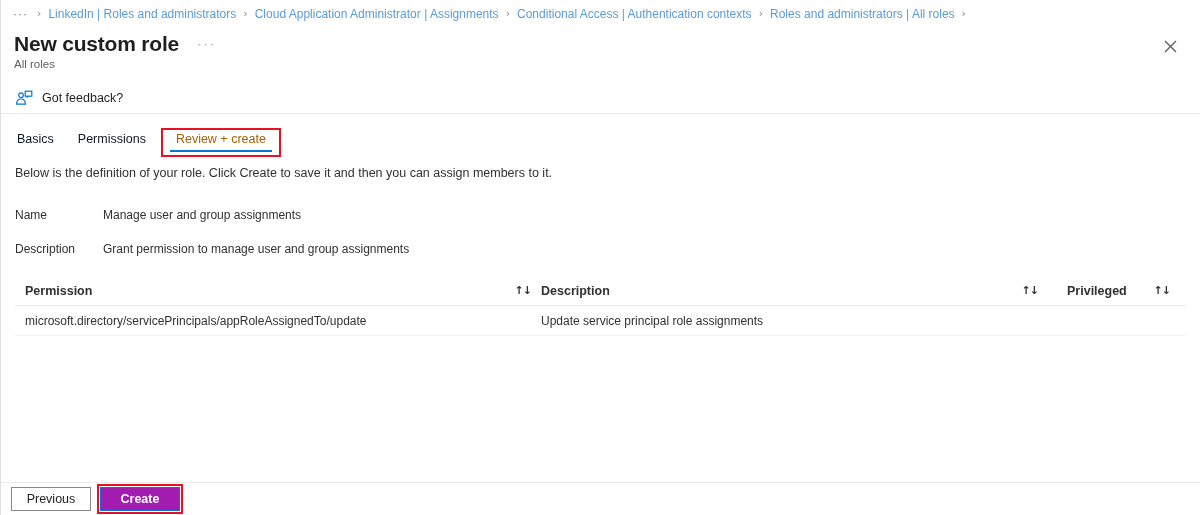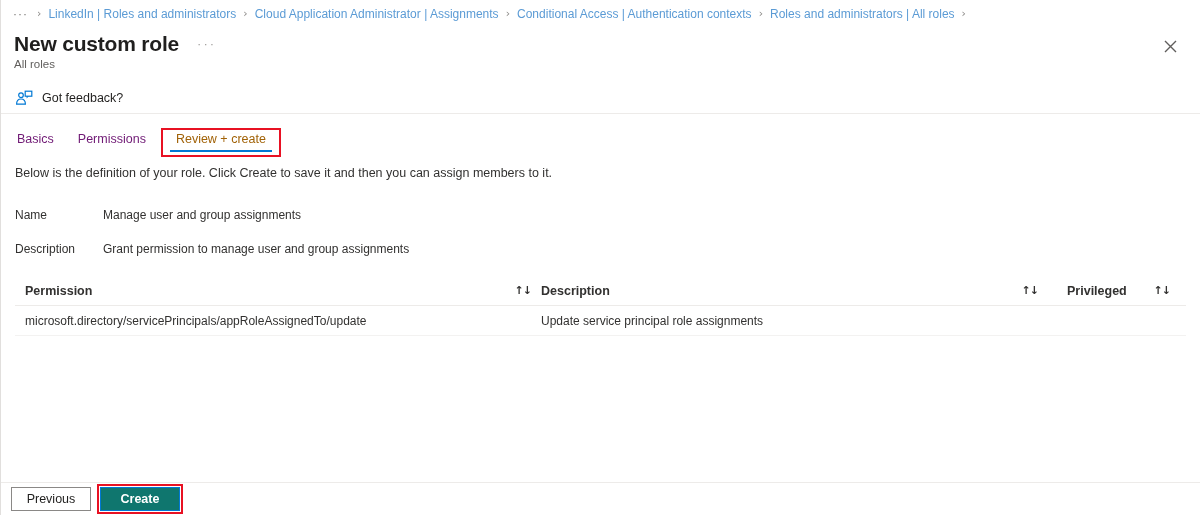--- a/index.html
+++ b/index.html
@@ -89,21 +89,21 @@
   
   .tabs {
     display: flex; align-items: flex-end;
     padding-left: 14px;
     margin-top: 10px;
     height: 30px;
     flex: 0 0 auto;
   }
   .tab {
     position: relative;
-    font-size: 12.5px; color: #701a75;
+    font-size: 12.5px; color: #0f172a;
     padding: 0 12px 7px 12px;
     cursor: pointer;
     line-height: 16px;
   }
   .tab:first-child { padding-left: 2px; }
   .tab.active {
     font-weight: 400;
     color: #a16207;
   }
   .tab.active .tab-underline {
@@ -180,21 +180,21 @@
     font-family: "Liberation Sans", sans-serif;
     display: inline-flex; align-items: center; justify-content: center;
     cursor: pointer;
     padding: 0 14px;
   }
   .btn-secondary {
     background: #ffffff; color: #201f1e;
     border: 1px solid #8a8886;
   }
   .btn-primary {
-    background: #0f766e; color: #ffffff;
+    background: #a21caf; color: #ffffff;
     border: 1px solid #0078d4;
     font-weight: 600;
   }
   .btn-wrap-boxed {
     outline: 2px solid #e81123;
     outline-offset: 1px;
     margin-left: 9px;
     display: inline-flex;
   }
 </style>

